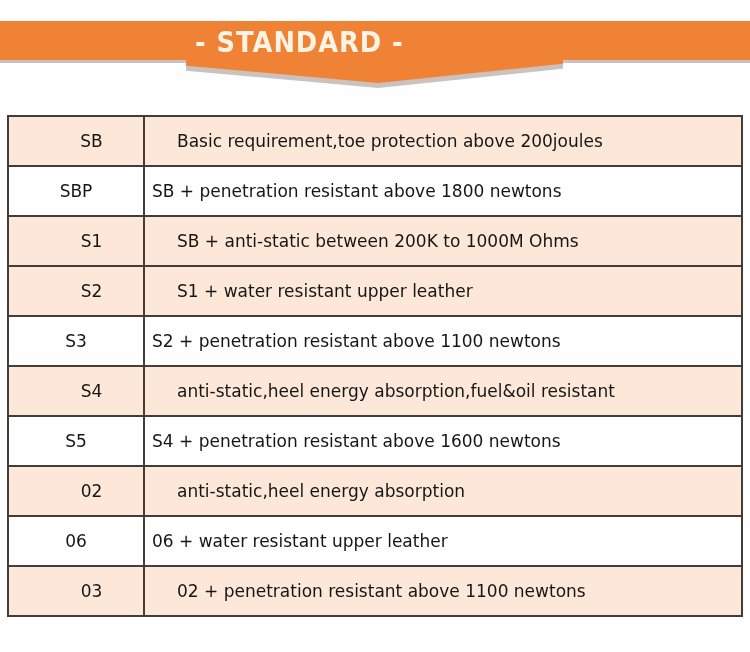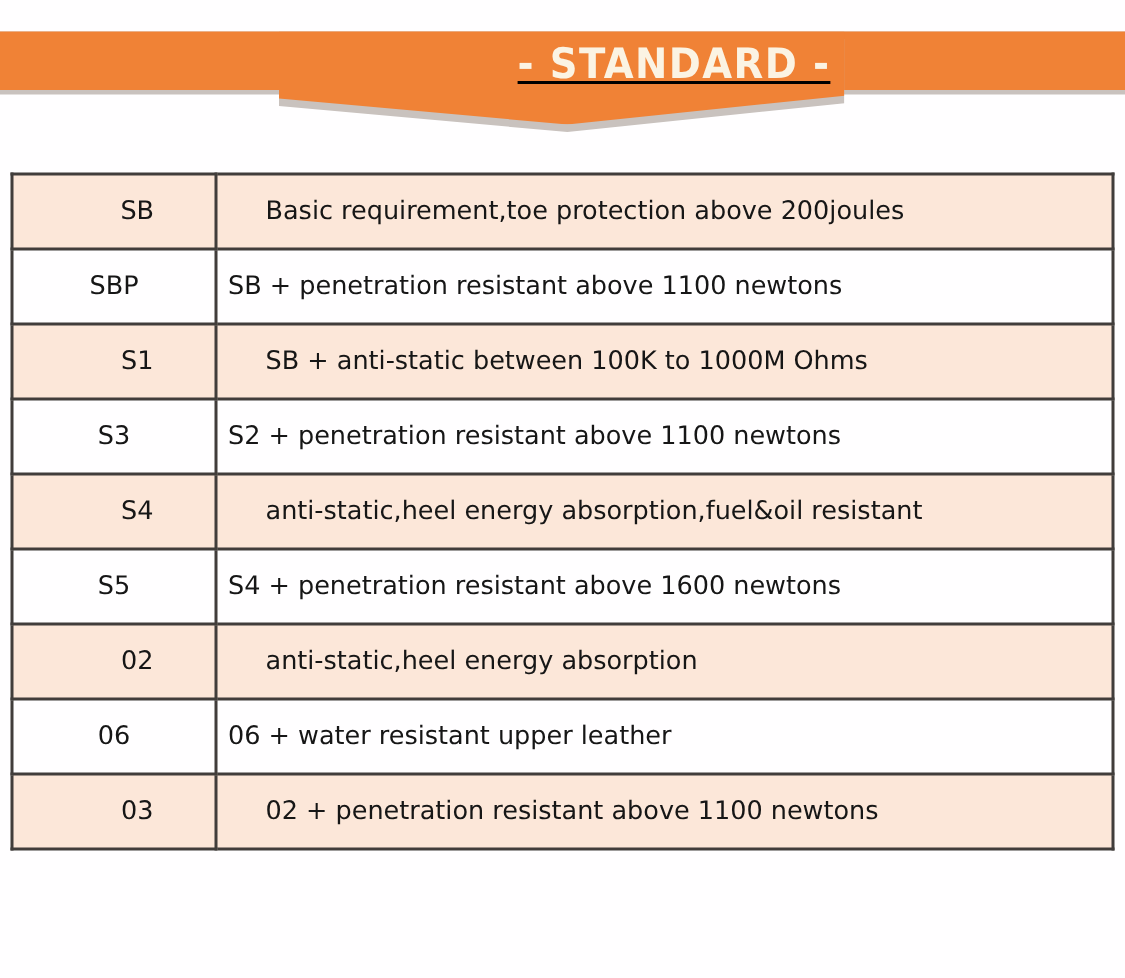--- a/index.html
+++ b/index.html
@@ -24,21 +24,21 @@
     background: var(--accent, #f08236);
   }
   .ribbon-shadow, .ribbon {
     position: absolute; left: 186px; width: 377px; height: 62px;
     clip-path: polygon(0 0, 100% 0, 100% 69%, 51% 100%, 0 72%);
   }
   .ribbon-shadow { top: 26px; background: var(--banner-shadow, #cac3bf); }
   .ribbon {
     top: 21px;
     background: var(--accent, #f08236);
-    display: flex; justify-content: flex-end; align-items: flex-start; text-decoration: underline;
+    display: flex; justify-content: flex-start; align-items: flex-start;
   }
   .ribbon-text {
     margin-top: 7px;
     font-size: 28px;
     font-weight: bold;
     line-height: 30px;
     letter-spacing: 1px;
     color: var(--banner-text, #fbf3e3);
     transform: scaleX(0.92);
     white-space: nowrap;
@@ -78,25 +78,29 @@
   </div>
 
   <table class="standards">
     <tbody>
         <tr class="alt">
       <td class="code">SB</td>
       <td class="desc">Basic requirement,toe protection above 200joules</td>
     </tr>
         <tr class="plain">
       <td class="code">SBP</td>
-      <td class="desc">SB + penetration resistant above 1100 newtons</td>
+      <td class="desc">SB + penetration resistant above 1800 newtons</td>
     </tr>
         <tr class="alt">
       <td class="code">S1</td>
-      <td class="desc">SB + anti-static between 100K to 1000M Ohms</td>
+      <td class="desc">SB + anti-static between 200K to 1000M Ohms</td>
+    </tr>
+        <tr class="alt">
+      <td class="code">S2</td>
+      <td class="desc">S1 + water resistant upper leather</td>
     </tr>
         <tr class="plain">
       <td class="code">S3</td>
       <td class="desc">S2 + penetration resistant above 1100 newtons</td>
     </tr>
         <tr class="alt">
       <td class="code">S4</td>
       <td class="desc">anti-static,heel energy absorption,fuel&amp;oil resistant</td>
     </tr>
         <tr class="plain">

